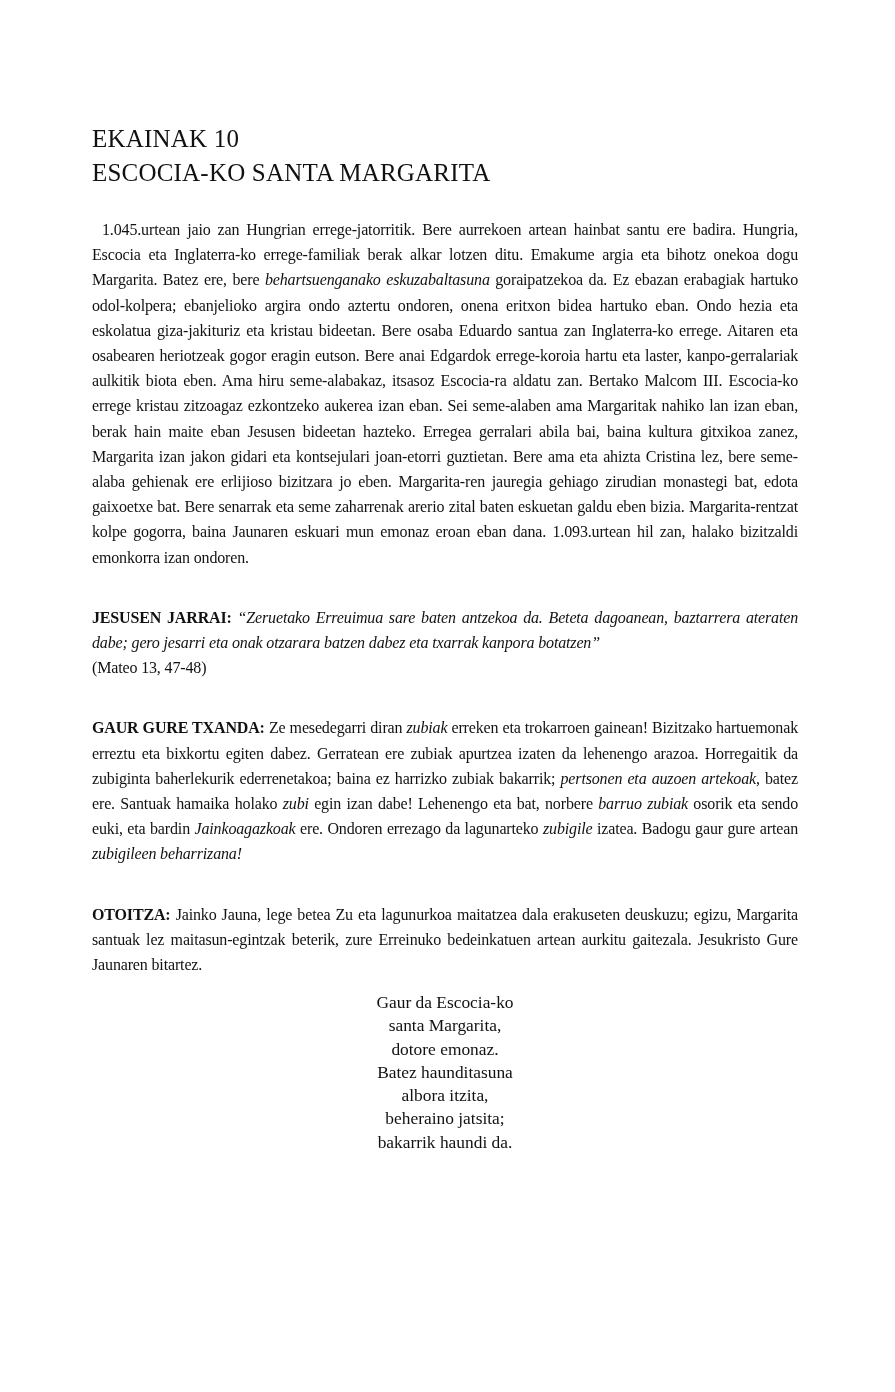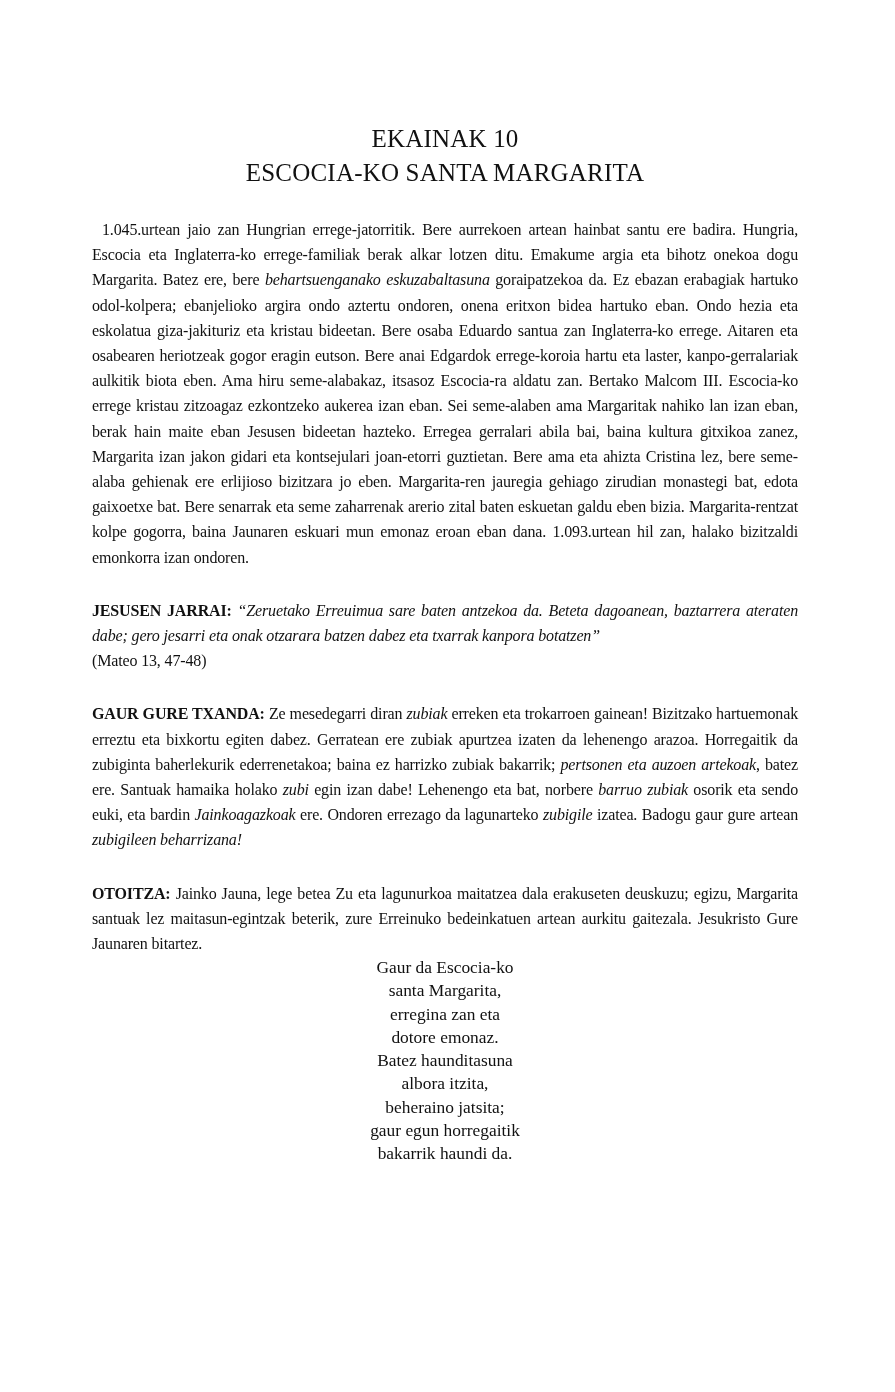--- a/index.html
+++ b/index.html
@@ -3,33 +3,33 @@
 <meta charset="utf-8">
 <style>
   html, body { margin: 0; padding: 0; background: #ffffff; }
   body {
     width: 895px; height: 1392px; overflow: hidden; position: relative;
     font-family: "Liberation Serif", "DejaVu Serif", serif;
     color: #111111;
   }
   .page { position: absolute; left: 92px; top: 122px; width: 706px; }
   .title {
-    text-align: center; font-size: 25px; line-height: 34px; margin: 0;
+    text-align: left; font-size: 25px; line-height: 34px; margin: 0;
     font-weight: normal; letter-spacing: 0.2px;
   }
   .title-block { margin-bottom: 27px; }
   p {
     margin: 0; font-size: 16px; line-height: 25.2px; text-align: justify;
     letter-spacing: -0.15px;
   }
   .body-p { text-indent: 10px; }
-  .section { margin-top: 28px; }
+  .section { margin-top: 35px; }
   .lbl { font-weight: bold; }
   .poem {
-    text-align: center; font-size: 17.4px; line-height: 23.2px;
+    margin-top: 14px; text-align: center; font-size: 17.4px; line-height: 23.2px;
   }
   .poem div { white-space: nowrap; }
   i { font-style: italic; }
 </style>
 </head>
 <body>
 
 <div class="page">
 
   <div class="title-block">
@@ -42,22 +42,20 @@
   <p class="section"><span class="lbl">JESUSEN JARRAI:</span> <i>“Zeruetako Erreuimua sare baten antzekoa da. Beteta dagoanean, baztarrera ateraten dabe; gero jesarri eta onak otzarara batzen dabez eta txarrak kanpora botatzen”</i><br><span>(Mateo 13, 47-48)</span></p>
 
   <p class="section"><span class="lbl">GAUR GURE TXANDA:</span><span> Ze mesedegarri diran </span><i>zubiak</i><span> erreken eta trokarroen gainean! Bizitzako hartuemonak erreztu eta bixkortu egiten dabez. Gerratean ere zubiak apurtzea izaten da lehenengo arazoa. Horregaitik da zubiginta baherlekurik ederrenetakoa; baina ez harrizko zubiak bakarrik; </span><i>pertsonen eta auzoen artekoak</i><span>, batez ere. Santuak hamaika holako </span><i>zubi</i><span> egin izan dabe! Lehenengo eta bat, norbere </span><i>barruo zubiak</i><span> osorik eta sendo euki, eta bardin </span><i>Jainkoagazkoak</i><span> ere. Ondoren errezago da lagunarteko </span><i>zubigile</i><span> izatea. Badogu gaur gure artean </span><i>zubigileen beharrizana!</i></p>
 
   <p class="section"><span class="lbl">OTOITZA:</span><span> Jainko Jauna, lege betea Zu eta lagunurkoa maitatzea dala erakuseten deuskuzu; egizu, Margarita santuak lez maitasun-egintzak beterik, zure Erreinuko bedeinkatuen artean aurkitu gaitezala. Jesukristo Gure Jaunaren bitartez.</span></p>
 
 
   <div class="poem">
     <div>Gaur da Escocia-ko</div>
     <div>santa Margarita,</div>
-    <div>erregina zan eta</div>
     <div>dotore emonaz.</div>
     <div>Batez haunditasuna</div>
     <div>albora itzita,</div>
     <div>beheraino jatsita;</div>
-    <div>gaur egun horregaitik</div>
     <div>bakarrik haundi da.</div>
   </div>
 
 </div>
 
 </body></html>

